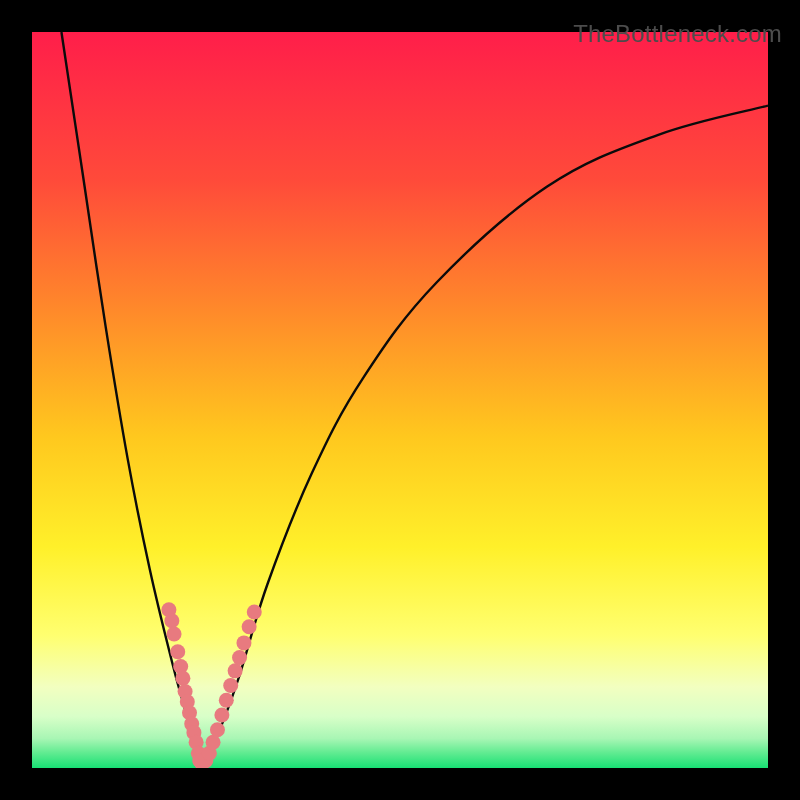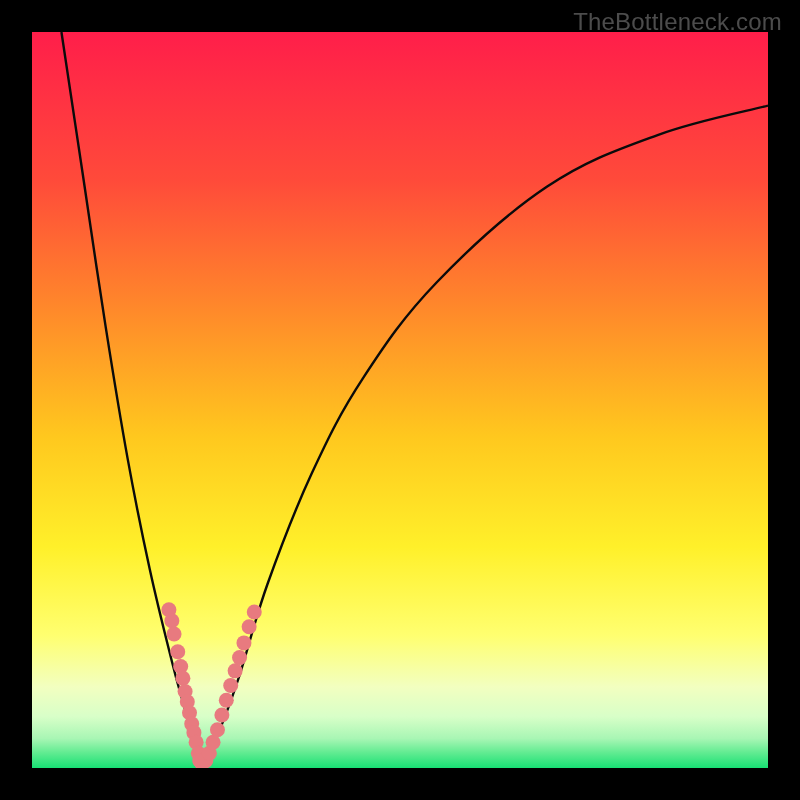--- a/index.html
+++ b/index.html
@@ -36,21 +36,21 @@
   }
   .curves {
     position: absolute;
     left: 0;
     top: 0;
     width: 100%;
     height: 100%;
   }
   .attrib {
     position: absolute;
-    top: 8px;
+    top: 20px;
     right: 18px;
     color: #4c4c4c;
     font-size: 24px;
     font-weight: 400;
     letter-spacing: 0.2px;
   }
 </style>
 </head>
 <body>
 

